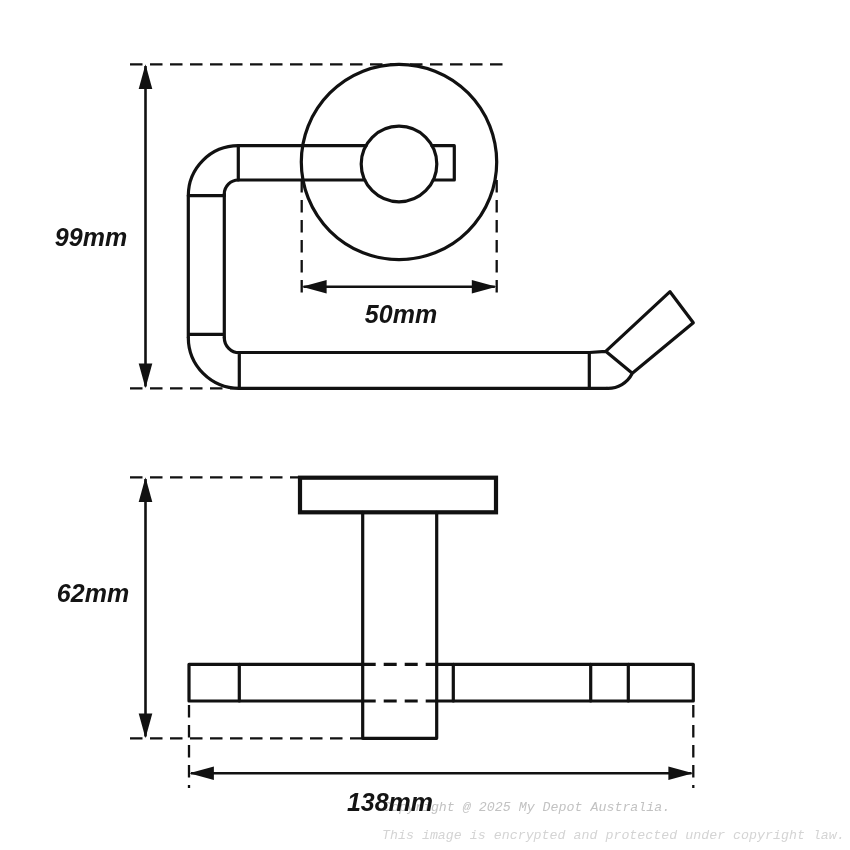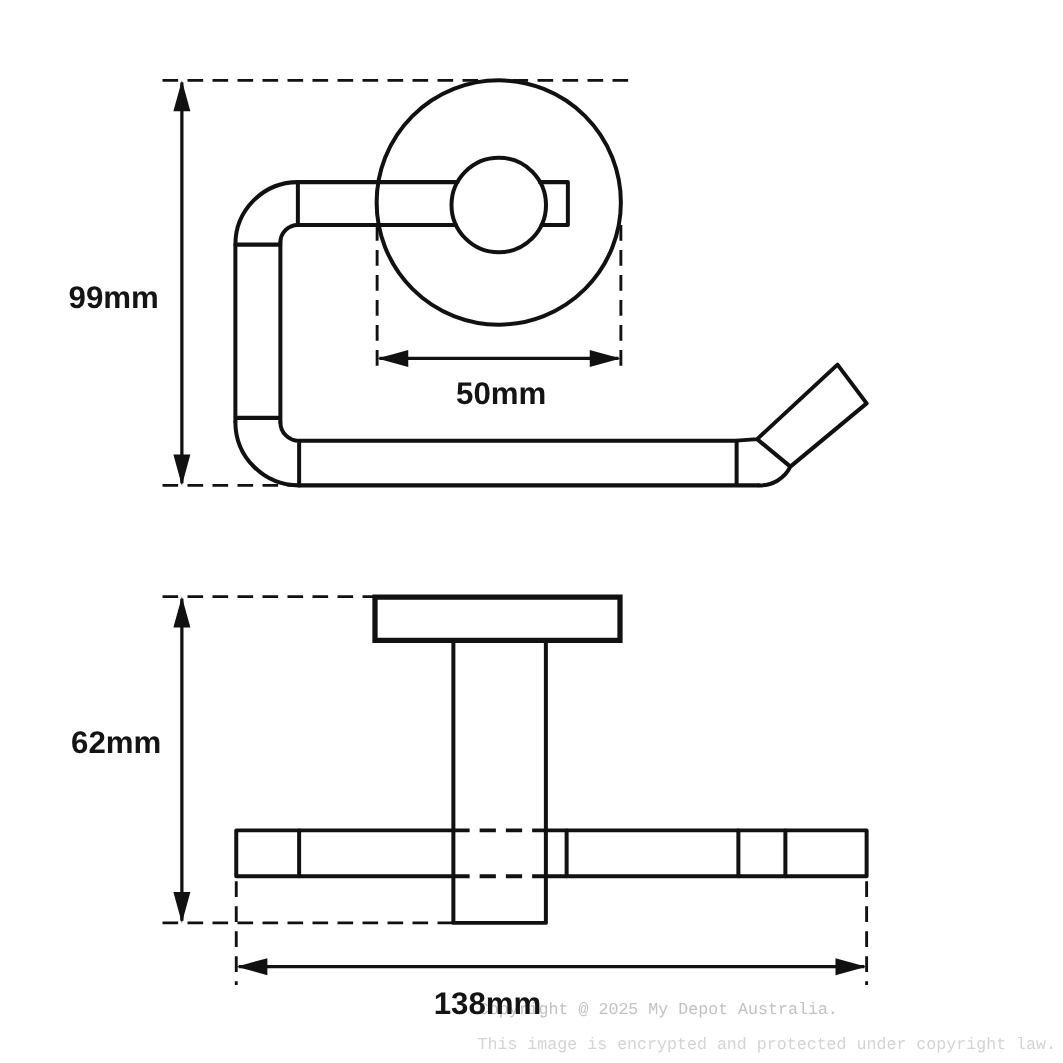--- a/index.html
+++ b/index.html
@@ -1,21 +1,21 @@
 <!DOCTYPE html>
 <html><head>
 <meta charset="utf-8">
 <style>
   :root{
     --line:#111111;
     --label:#141414;
     --bg:#ffffff;
   }
   html,body{margin:0;padding:0;background:var(--bg);}
-  .stage{width:850px;height:850px;position:relative;background:var(--bg);overflow:hidden;}
+  .stage{width:850px;height:850px;position:relative;background:var(--bg);overflow:hidden;font-style:italic;}
   svg{display:block;}
   .part{fill:none;stroke:var(--line);stroke-width:3.2;stroke-linecap:round;stroke-linejoin:round;}
   .part-heavy{fill:none;stroke:var(--line);stroke-width:4.2;stroke-linejoin:miter;}
   .hidden-line{fill:none;stroke:var(--line);stroke-width:3.2;stroke-dasharray:13 8;stroke-linecap:butt;}
   .dim-line{fill:none;stroke:var(--line);stroke-width:2.6;stroke-linecap:butt;}
   .ext-line{fill:none;stroke:var(--line);stroke-width:2.3;stroke-dasharray:12.5 7.5;stroke-linecap:butt;}
   .arrow{fill:var(--line);stroke:none;}
   .dim-label{font-family:"Liberation Sans",sans-serif;font-size:25px;font-weight:600;fill:var(--label);}
   .wm{font-family:"Liberation Mono",monospace;font-size:13.3px;letter-spacing:0px;}
 </style>

